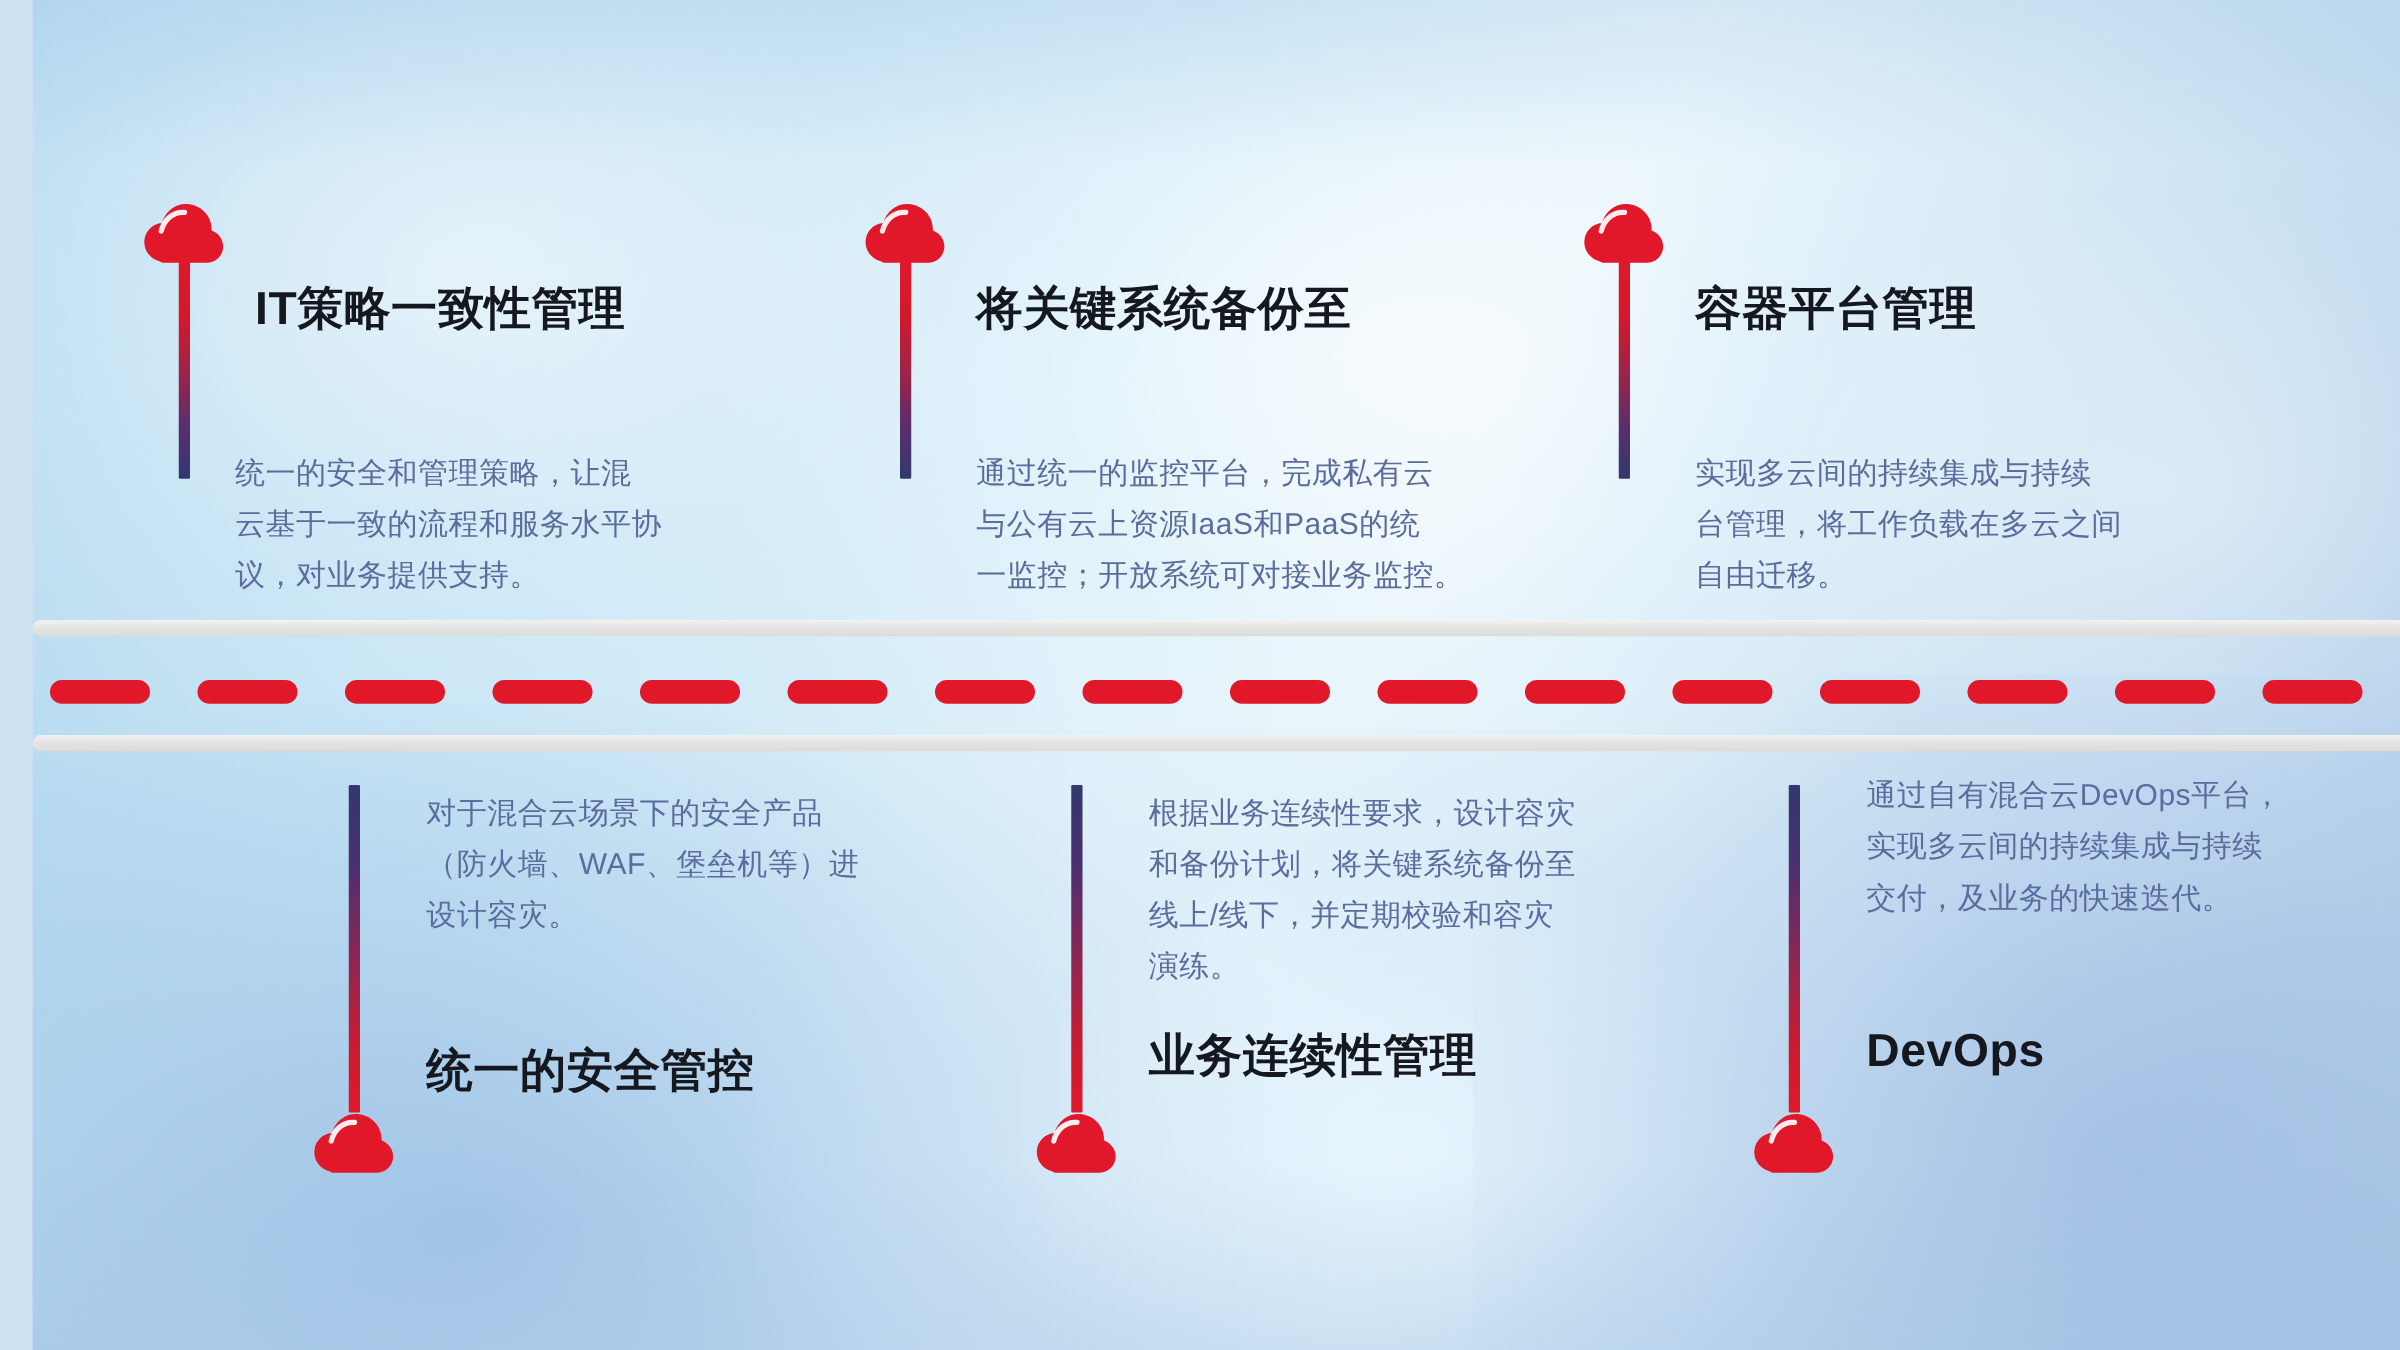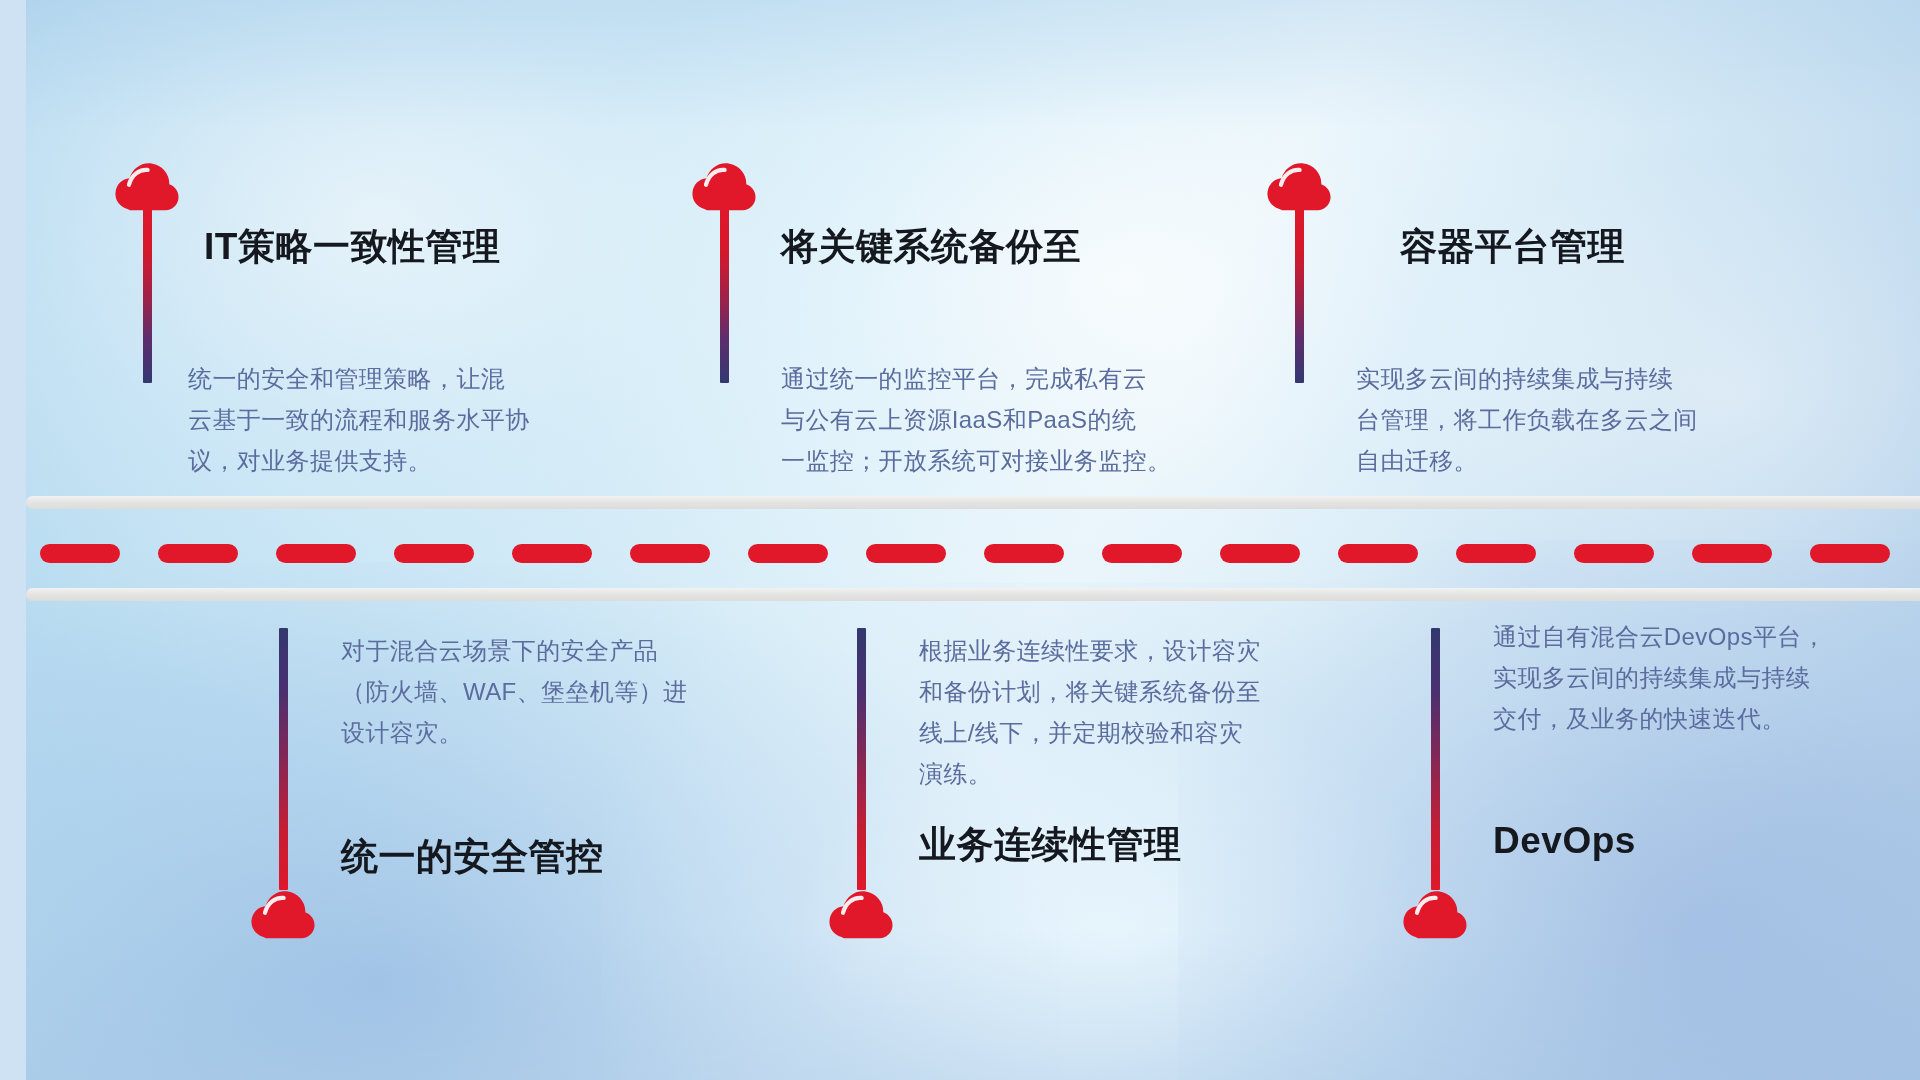--- a/index.html
+++ b/index.html
@@ -174,21 +174,21 @@
   <div class="node">
     <div class="pin" style="left:1240px;top:160px;">
       <svg viewBox="0 0 66 52">
         <path d="M13.5 49 C5.6 46.8 0.8 39.8 1.5 32.4 C2.2 24.6 8.1 18.9 15.6 18.3
                  C18.4 8.4 27.4 2.0 37.6 3.4 C48.2 4.9 55.8 14.0 55.3 24.3
                  C61.5 26.6 65.3 32.6 64.4 39.0 C63.5 45.3 58.3 49.9 51.8 50.2 L16 50.2 Z" fill="#e0182a"></path>
         <path d="M15.0 24.8 C17.4 15.0 25.3 9.0 33.6 9.9" fill="none" stroke="#ffffff" stroke-width="4.2" stroke-linecap="round" opacity=".92"></path>
       </svg>
     </div>
     <div class="stem down" style="left:1269px;top:205px;height:178px;"></div>
-    <div class="title" style="left:1374px;top:222px;">容器平台管理</div>
+    <div class="title" style="left:1330px;top:222px;">容器平台管理</div>
     <div class="desc" style="left:1330px;top:358px;width:430px;">实现多云间的持续集成与持续
 台管理，将工作负载在多云之间
 自由迁移。</div>
   </div>
 
   <div class="node">
     <div class="stem up" style="left:253px;top:628px;height:262px;"></div>
     <div class="desc" style="left:315px;top:630px;width:430px;">对于混合云场景下的安全产品
 （防火墙、WAF、堡垒机等）进
 设计容灾。</div>

